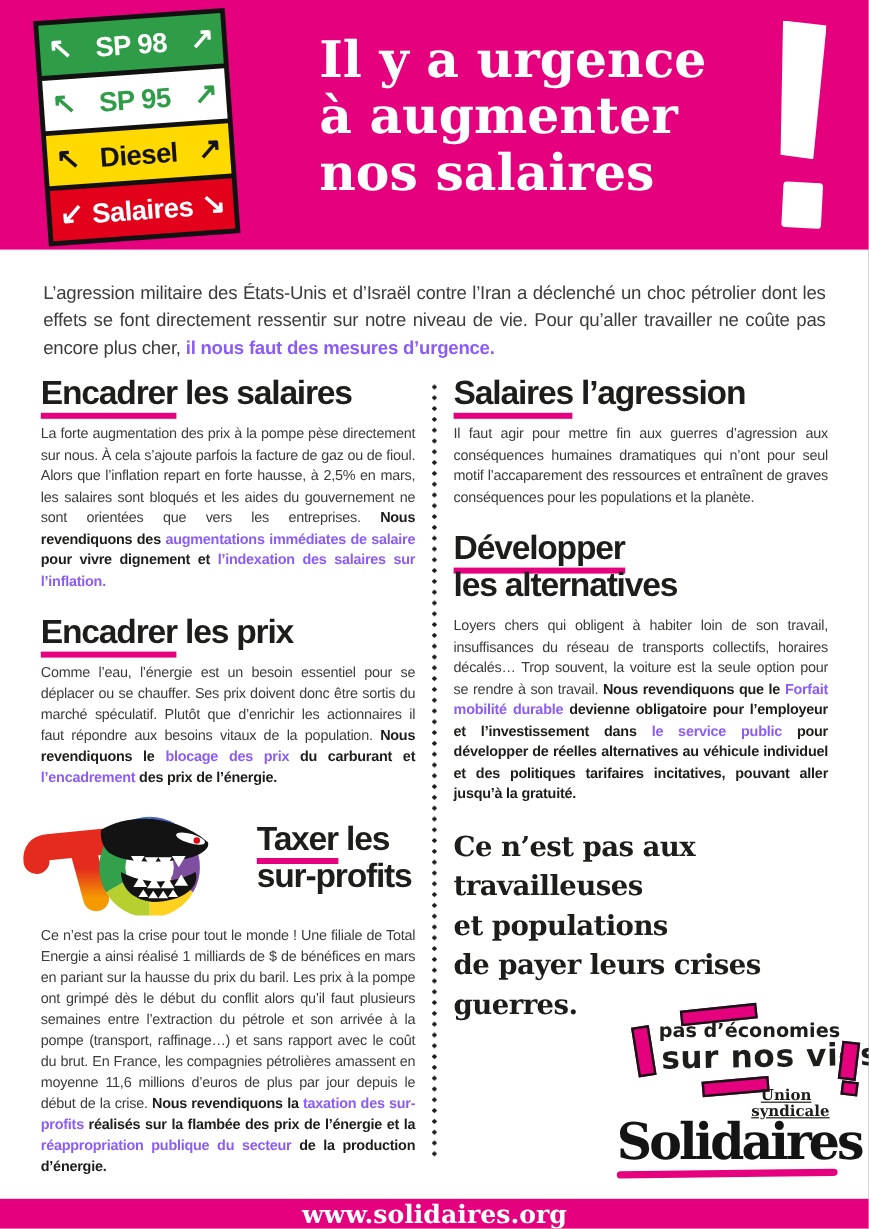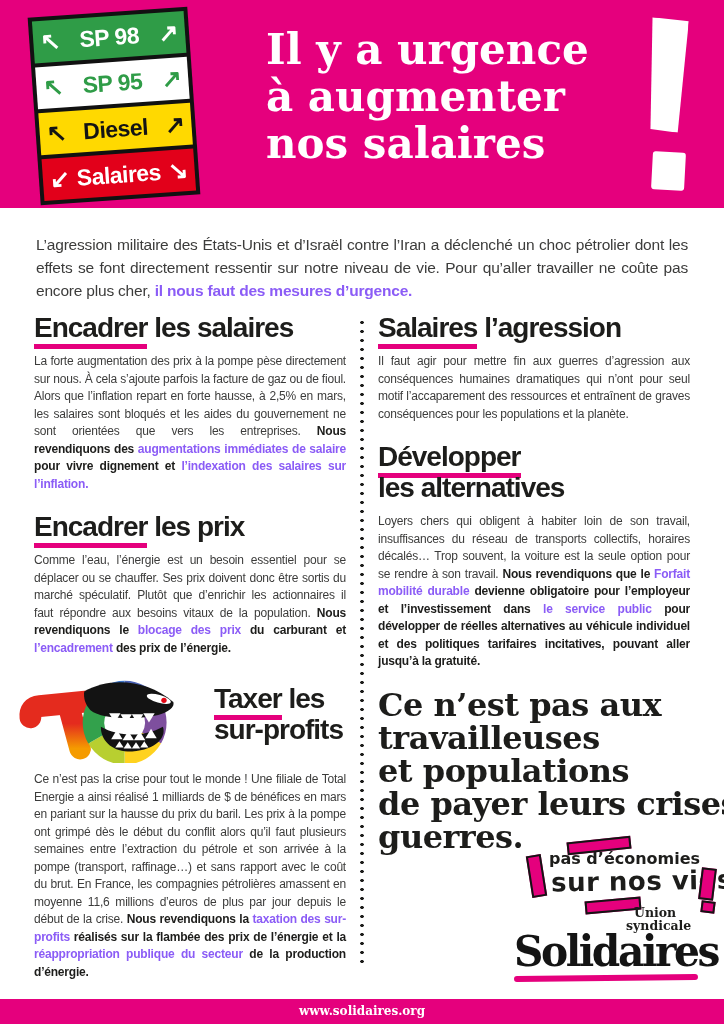--- a/index.html
+++ b/index.html
@@ -44,50 +44,50 @@
         text-align:justify;margin:0 0 18px;}
   .seg-b{font-weight:bold;color:#1d1d1b;}
   .seg-p{font-weight:bold;color:#8b5cf6;}
 
   
   .taxer-row{display:flex;align-items:center;gap:18px;margin:2px 0 8px 0;}
   .te-logo{flex:none;margin-left:-18px;}
 
   
   .slogan{margin-top:10px;font-family:"DejaVu Serif",serif;font-weight:bold;
-          font-size:32px;line-height:33px;letter-spacing:-0.5px;color:#1d1d1b;}
+          font-size:23px;line-height:33px;letter-spacing:-0.5px;color:#1d1d1b;}
   .slogan div{white-space:nowrap;}
 
   .badge{position:absolute;top:841px;right:5px;width:192px;height:74px;}
   .badge-bar{position:absolute;background:#e5007d;border:2.5px solid #141414;}
   .badge-bar-top{left:40px;top:-2px;width:60px;height:9px;transform:rotate(-6deg);}
   .badge-bar-left{left:2px;top:14px;width:11px;height:38px;transform:rotate(-9deg);}
   .badge-bar-bottom{left:58px;top:58px;width:52px;height:9px;transform:rotate(-5deg);}
   .badge-ex-bar{right:4px;top:27px;width:11px;height:28px;transform:rotate(7deg);}
   .badge-ex-dot{right:4px;top:60px;width:10px;height:8px;transform:rotate(7deg);}
   .badge-line1{position:absolute;left:22px;top:8px;font-size:16px;font-weight:bold;
                color:#1d1d1b;font-family:"DejaVu Sans",sans-serif;white-space:nowrap;}
   .badge-line2{position:absolute;left:24px;top:25px;font-size:26px;font-weight:bold;
                color:#1d1d1b;font-family:"DejaVu Sans",sans-serif;letter-spacing:0.5px;
                transform:rotate(-1deg);white-space:nowrap;}
 
   .solidaires{position:absolute;top:906px;right:18px;width:192px;}
   .union{margin-left:120px;font-family:"DejaVu Serif",serif;font-weight:bold;
-         font-size:12.5px;line-height:13px;color:#1d1d1b;}
+         font-size:12.5px;line-height:13px;color:#1d1d1b;text-decoration:underline;}
   .union .u2{margin-left:-8px;}
   .soli-name{font-family:"DejaVu Serif",serif;font-weight:bold;font-size:42px;
              line-height:40px;letter-spacing:-2.5px;color:#141414;transform:scaleX(0.97);
              transform-origin:left;white-space:nowrap;}
   .soli-underline{margin-top:3px;width:184px;height:6px;background:#e5007d;
                   border-radius:3px;transform:rotate(-0.7deg);}
 
   
   .footer{position:absolute;left:0;right:0;bottom:0;height:25px;background:#e5007d;
           color:#ffffff;text-align:center;font-family:"DejaVu Serif",serif;
-          font-weight:bold;font-size:12px;line-height:25px;}
+          font-weight:bold;font-size:21px;line-height:25px;}
 </style>
 </head>
 <body>
 
 <div class="page">
 
   <div class="header">
     <div class="sign">
       <div class="sign-row row-sp98">
         <span class="sign-arrow">↖</span>

